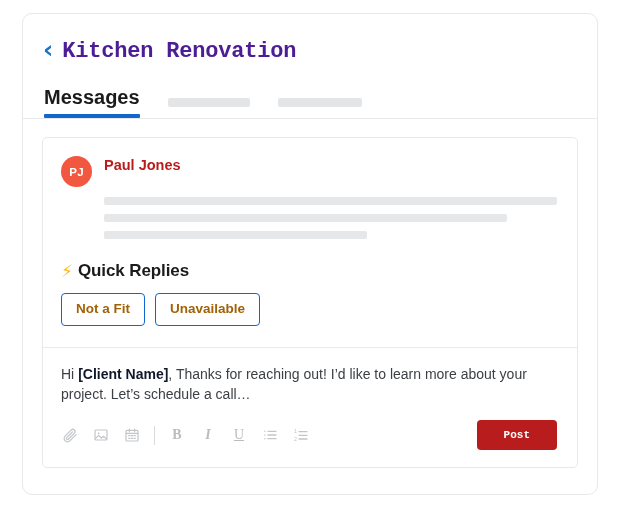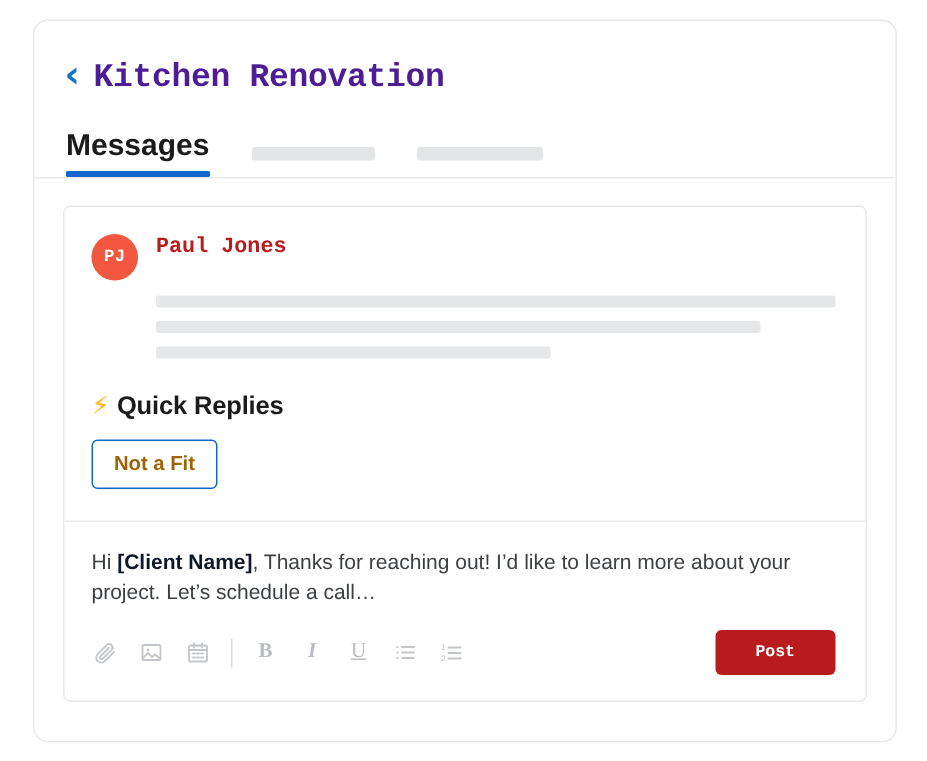--- a/index.html
+++ b/index.html
@@ -112,21 +112,20 @@
   .message-card {
     border: 1px solid #e6e8ea;
     border-radius: 5px;
     background: #ffffff;
     overflow: hidden;
   }
 
   
   .message-top {
     padding: 18px 20px 22px 18px;
-    font-family: Liberation Mono, monospace;
   }
 
   .sender-row {
     display: flex;
     align-items: flex-start;
     gap: 12px;
   }
 
   .avatar {
     width: 31px;
@@ -311,20 +310,21 @@
         </div>
       </div>
 
       <div class="quick-replies">
         <div class="qr-heading">
           <span class="bolt-icon">⚡</span>
           <span class="qr-title">Quick Replies</span>
         </div>
         <div class="qr-buttons">
           <button class="qr-btn outline">Not a Fit</button>
+          <button class="qr-btn outline">Unavailable</button>
         </div>
       </div>
 
       <div class="composer">
         <div class="composer-text"><span>Hi </span><b>[Client Name]</b><span>, Thanks for reaching out! I’d like to learn more about your project. Let’s schedule a call…</span></div>
 
         <div class="composer-bar">
           <div class="tool-group">
             <span class="tool-icon">
               <svg width="16" height="16" viewBox="0 0 24 24" fill="none" stroke="currentColor" stroke-width="1.8" stroke-linecap="round">

